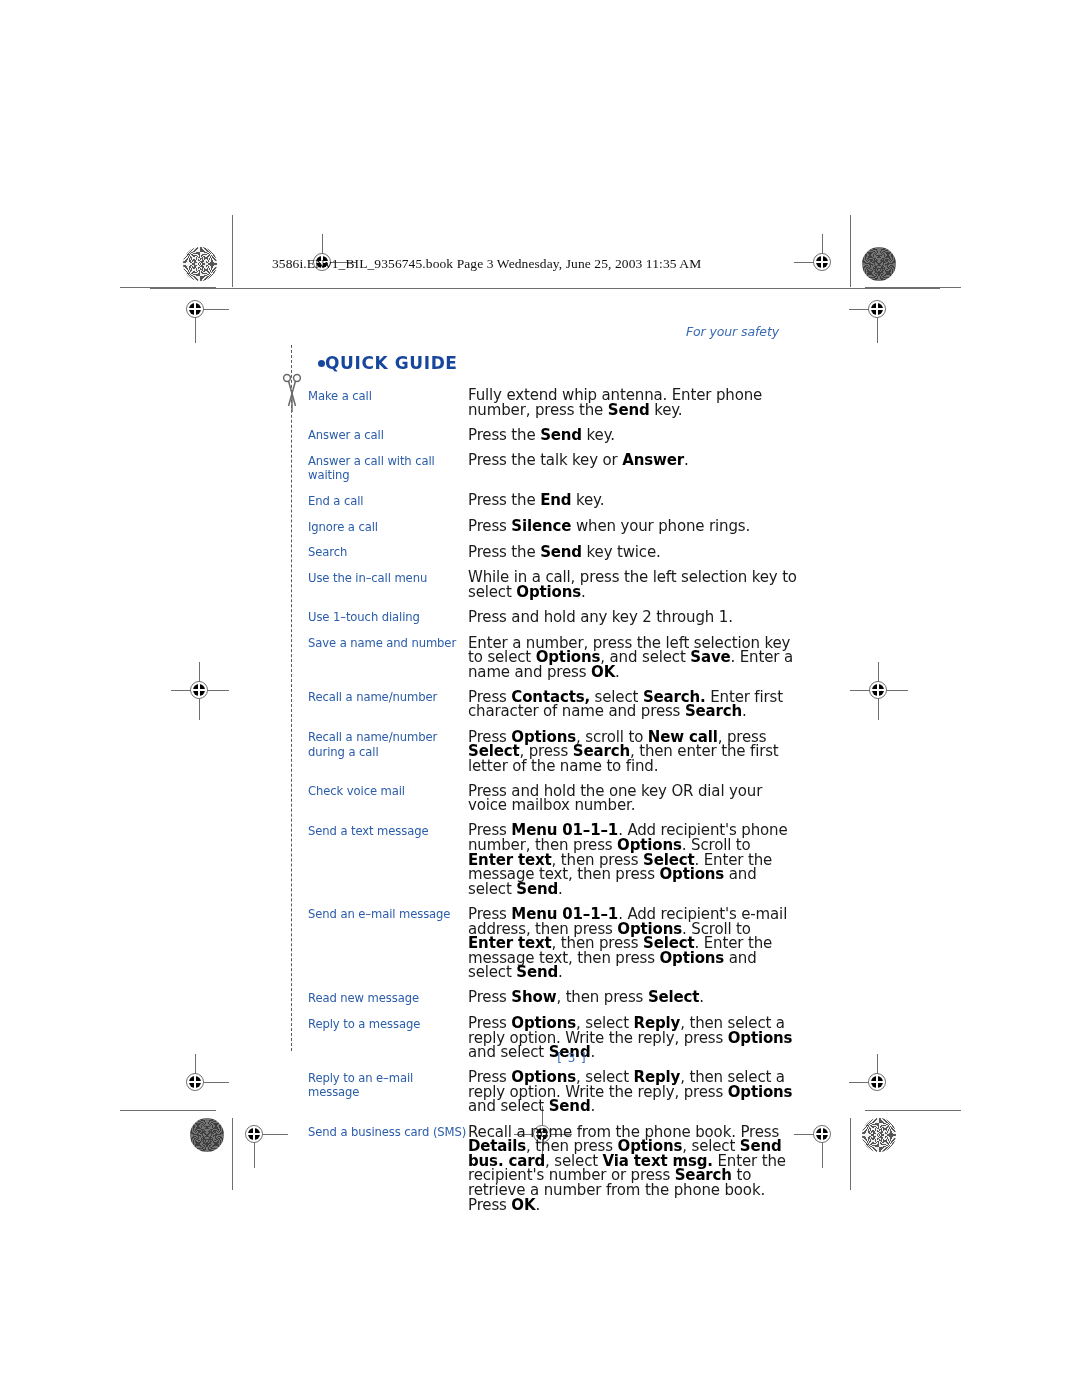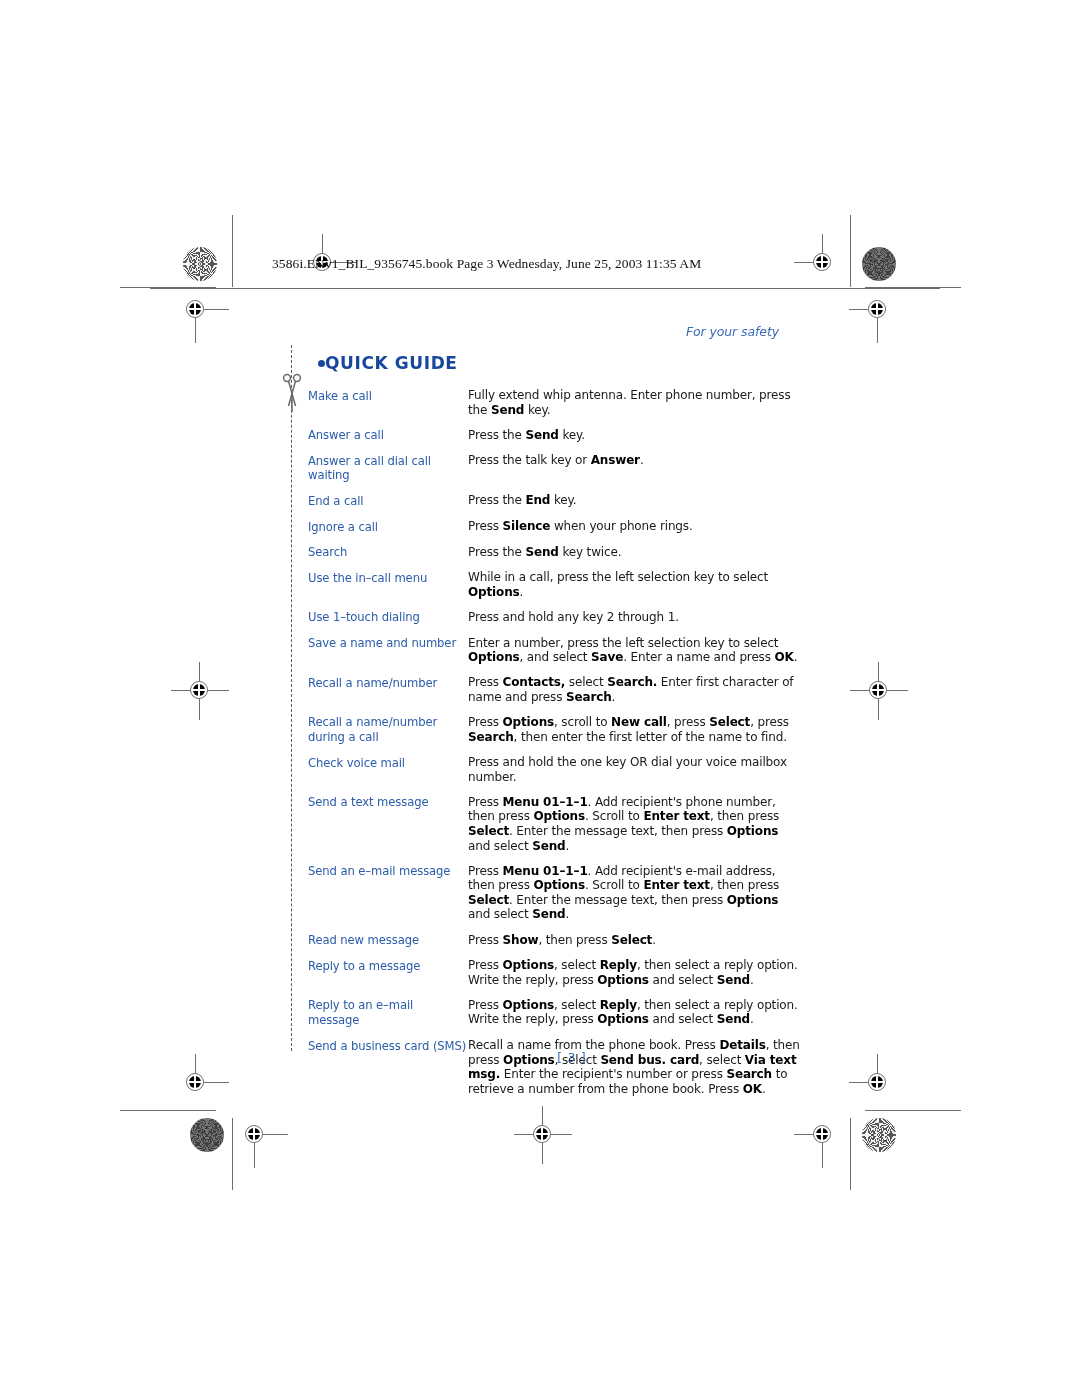--- a/index.html
+++ b/index.html
@@ -180,21 +180,21 @@
     font-family: "DejaVu Sans", sans-serif;
     font-size: 11.6px;
     line-height: 14.6px;
     color: #2a5caa;
     letter-spacing: -.1px;
     padding-top: .5px;
   }
   .guide-desc {
     flex: 1 1 auto;
     font-family: "DejaVu Sans", sans-serif;
-    font-size: 12px;
+    font-size: 15px;
     line-height: 14.6px;
     color: #1a1a1a;
     letter-spacing: -.15px;
   }
   .guide-desc b { font-weight: bold; color: #000; }
 
   .page-number {
     position: absolute;
     left: 0;
     top: 1051px;
@@ -322,21 +322,21 @@
 <div class="guide">
     <div class="guide-row">
       <div class="guide-term">Make a call</div>
       <div class="guide-desc">Fully extend whip antenna. Enter phone number, press the <b>Send</b> key.</div>
     </div>
     <div class="guide-row">
       <div class="guide-term">Answer a call</div>
       <div class="guide-desc">Press the <b>Send</b> key.</div>
     </div>
     <div class="guide-row">
-      <div class="guide-term">Answer a call dial call waiting</div>
+      <div class="guide-term">Answer a call with call waiting</div>
       <div class="guide-desc">Press the talk key or <b>Answer</b>.</div>
     </div>
     <div class="guide-row">
       <div class="guide-term">End a call</div>
       <div class="guide-desc">Press the <b>End</b> key.</div>
     </div>
     <div class="guide-row">
       <div class="guide-term">Ignore a call</div>
       <div class="guide-desc">Press <b>Silence</b> when your phone rings.</div>
     </div>

